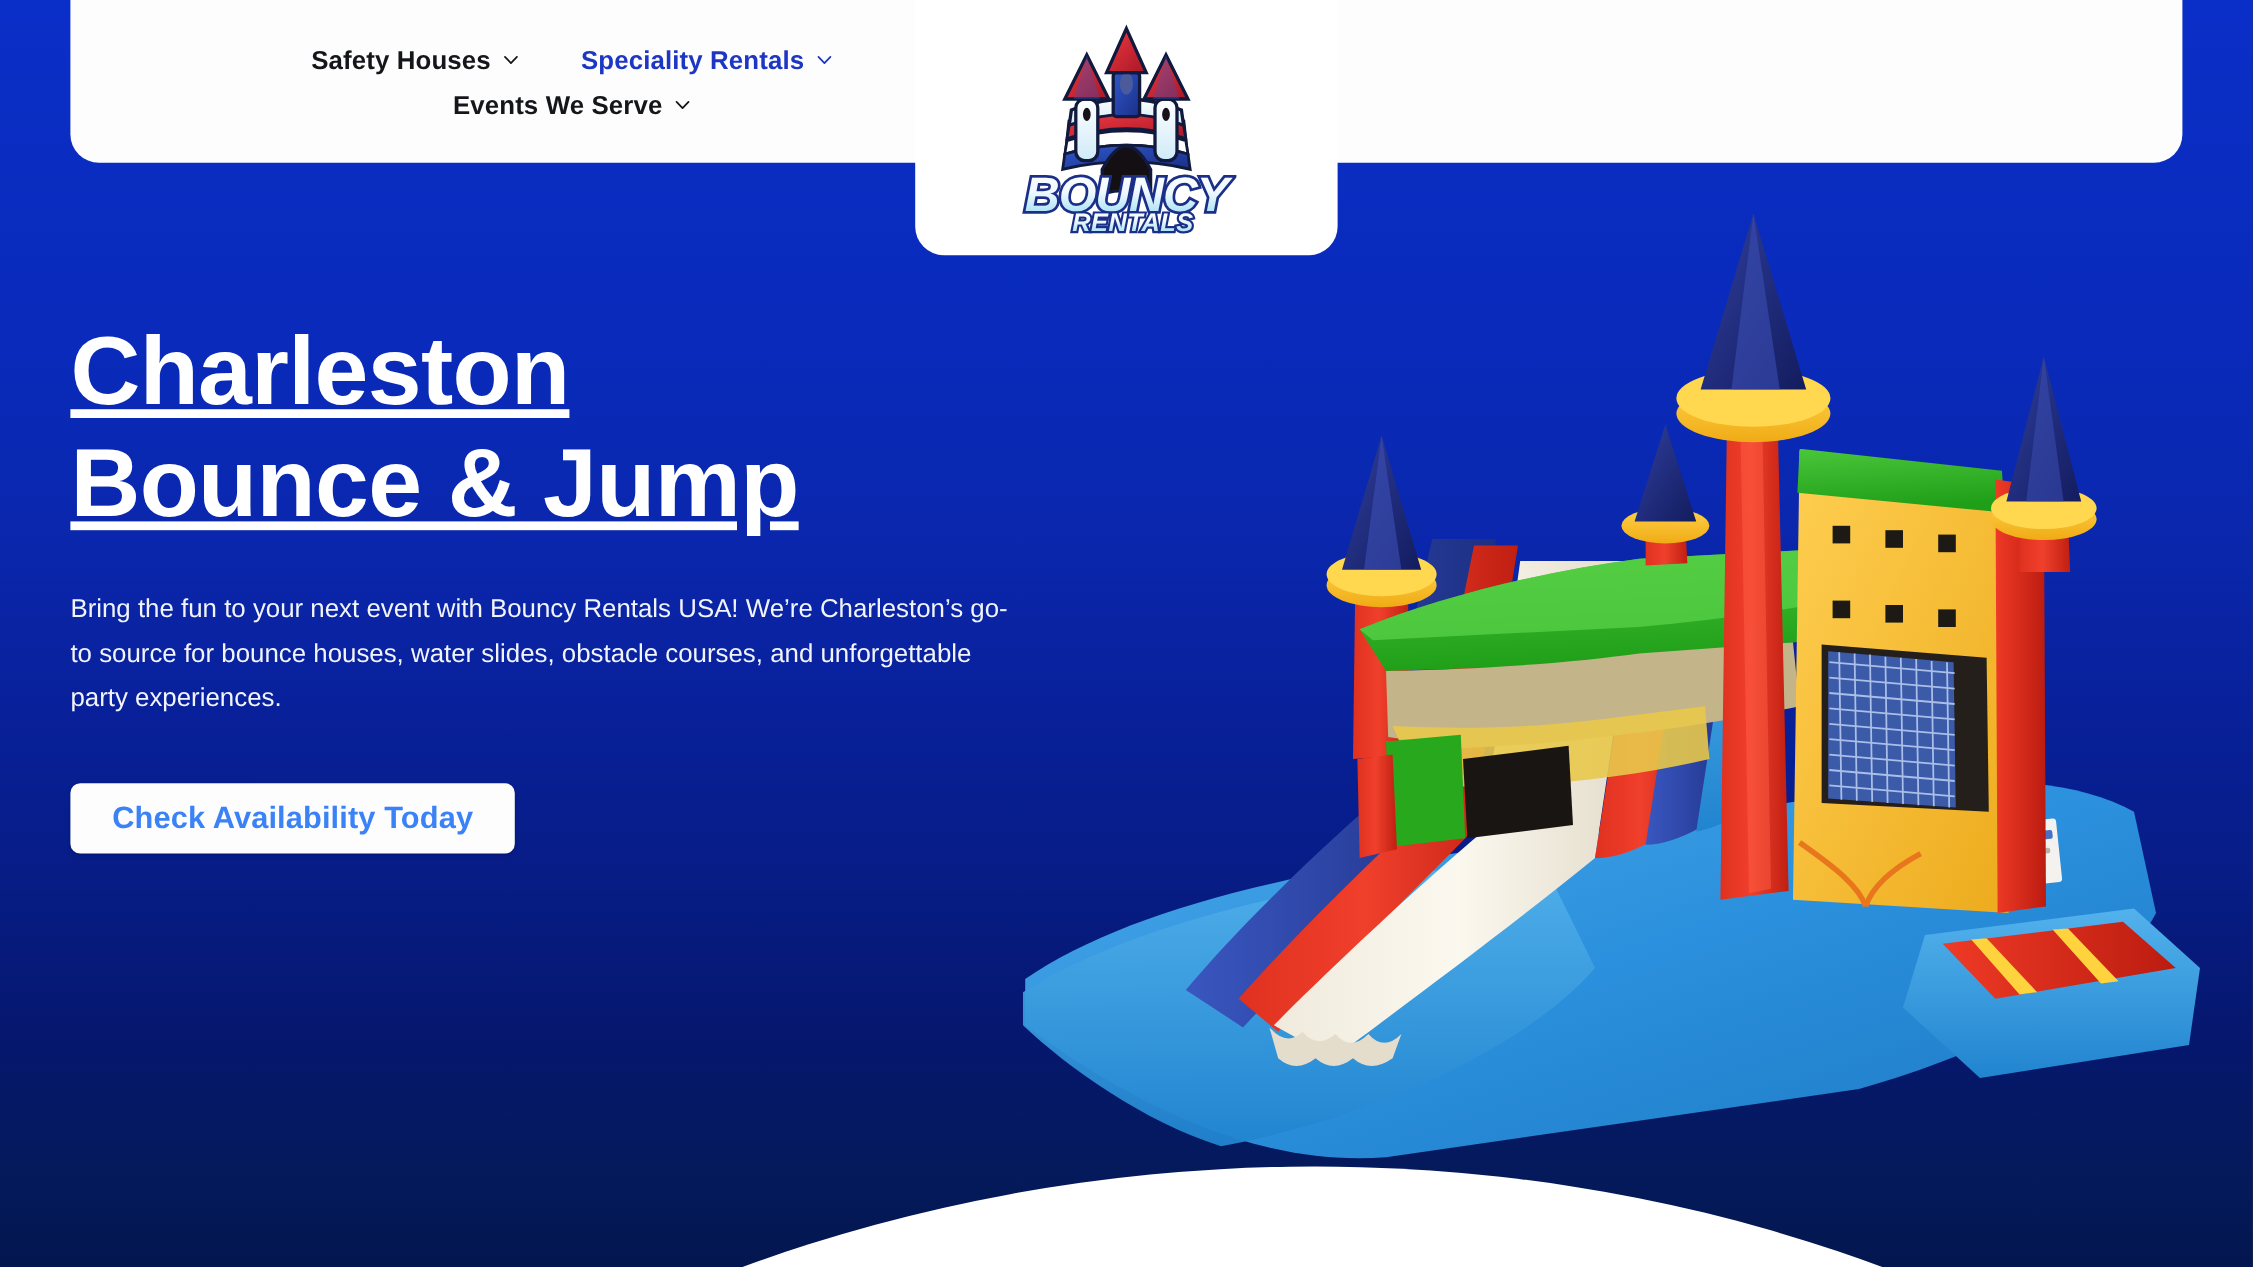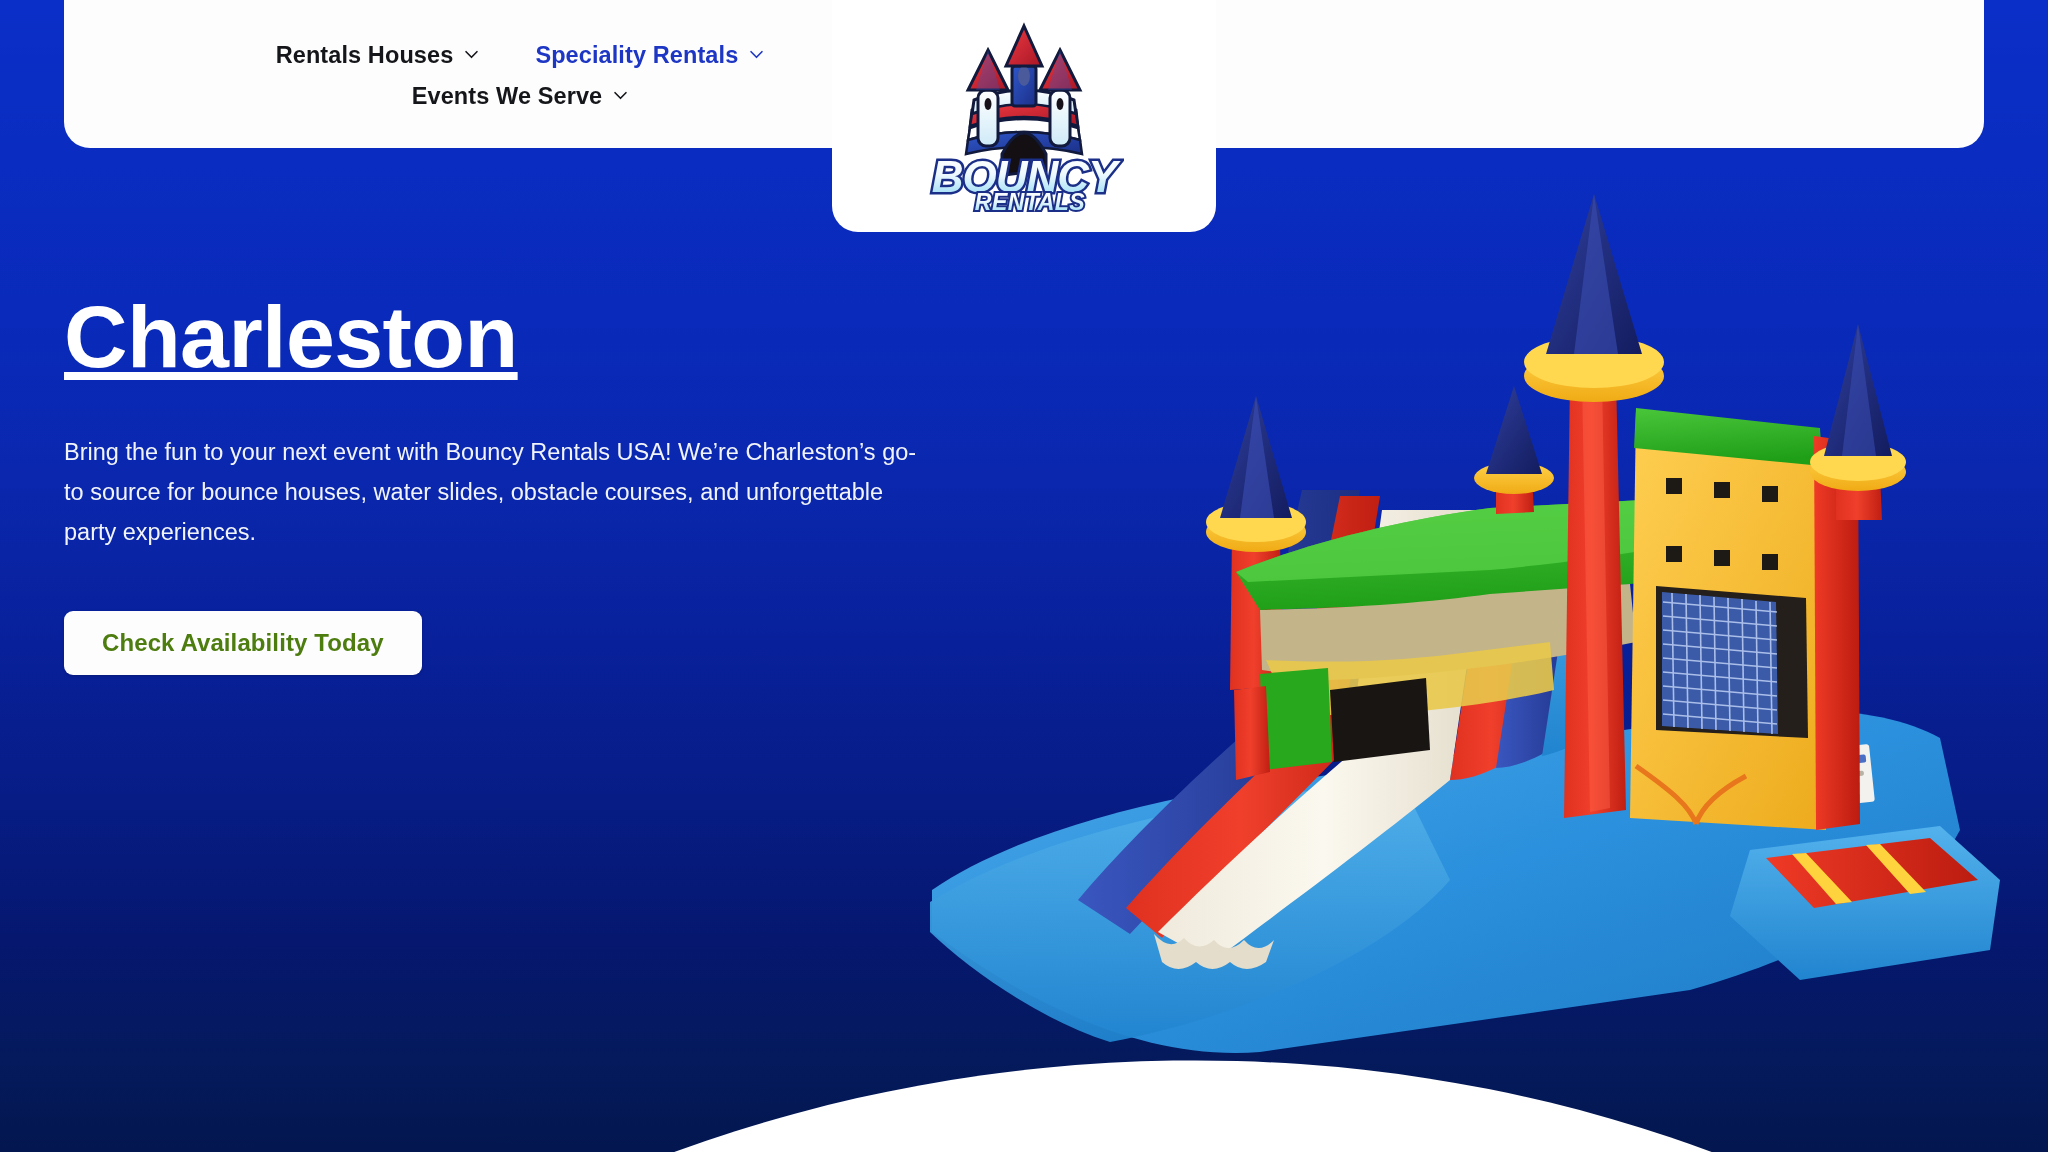--- a/index.html
+++ b/index.html
@@ -168,23 +168,23 @@
     margin-top: 58px;
     display: inline-flex;
     align-items: center;
     justify-content: center;
     height: 64px;
     padding: 12px 38px;
     background: #fdfdfd;
     border: none;
     border-radius: 9px;
     font-family: "Liberation Sans", sans-serif;
-    font-size: 24px;
+    font-size: 28px;
     font-weight: 700;
-    color: #4d7c0f;
+    color: #3b82f6;
     letter-spacing: 0.1px;
     cursor: pointer;
     box-shadow: 0 1px 3px rgba(0,0,0,.18);
   }
 </style>
 </head>
 <body>
 
 <div class="page">
 
@@ -349,21 +349,21 @@
       <path d="M928 134 L 962 266 L 894 266 Z" fill="url(#navyG)"></path>
       <path d="M928 134 L 946 266 L 912 266 Z" fill="#3a4cb3" opacity=".55"></path>
     </svg>
   </div>
 
   <nav class="navbar">
     <div class="nav-inner">
       <div class="nav-left">
 
         <span class="nav-link">
-          <span>Rentals Houses</span>
+          <span>Safety Houses</span>
           <span class="chev">
             <svg width="15" height="15" viewBox="0 0 16 16">
                 <path d="M2.2 5 L8 11 L13.8 5" fill="none" stroke="currentColor" stroke-width="1.7" stroke-linecap="round" stroke-linejoin="round"></path>
               </svg>
           </span>
         </span>
 
         <span class="nav-link accent">
           <span>Speciality Rentals</span>
           <span class="chev">
@@ -433,20 +433,21 @@
 
       <text x="100" y="178" text-anchor="middle" font-family="'Liberation Sans', sans-serif" font-size="44" font-weight="700" font-style="italic" fill="url(#lgWord)" stroke="#1b2f88" stroke-width="5" paint-order="stroke" letter-spacing="-1" aria-label="BOUNCY">BOUNCY</text>
 
       <text x="106" y="196" text-anchor="middle" font-family="'Liberation Sans', sans-serif" font-size="23" font-weight="700" font-style="italic" fill="url(#lgWord)" stroke="#1b2f88" stroke-width="4" paint-order="stroke" letter-spacing="0.5" aria-label="RENTALS">RENTALS</text>
     </svg>
   </div>
 
   <div class="hero-copy">
     <h1 class="hero-title">
       <span>Charleston</span>
+      <span>Bounce &amp; Jump</span>
     </h1>
 
     <p class="hero-sub">Bring the fun to your next event with Bouncy Rentals USA! We’re Charleston’s go-to source for bounce houses, water slides, obstacle courses, and unforgettable party experiences.</p>
 
     <button class="cta">Check Availability Today</button>
   </div>
 
   <div class="bottom-curve"></div>
 
 </div>

